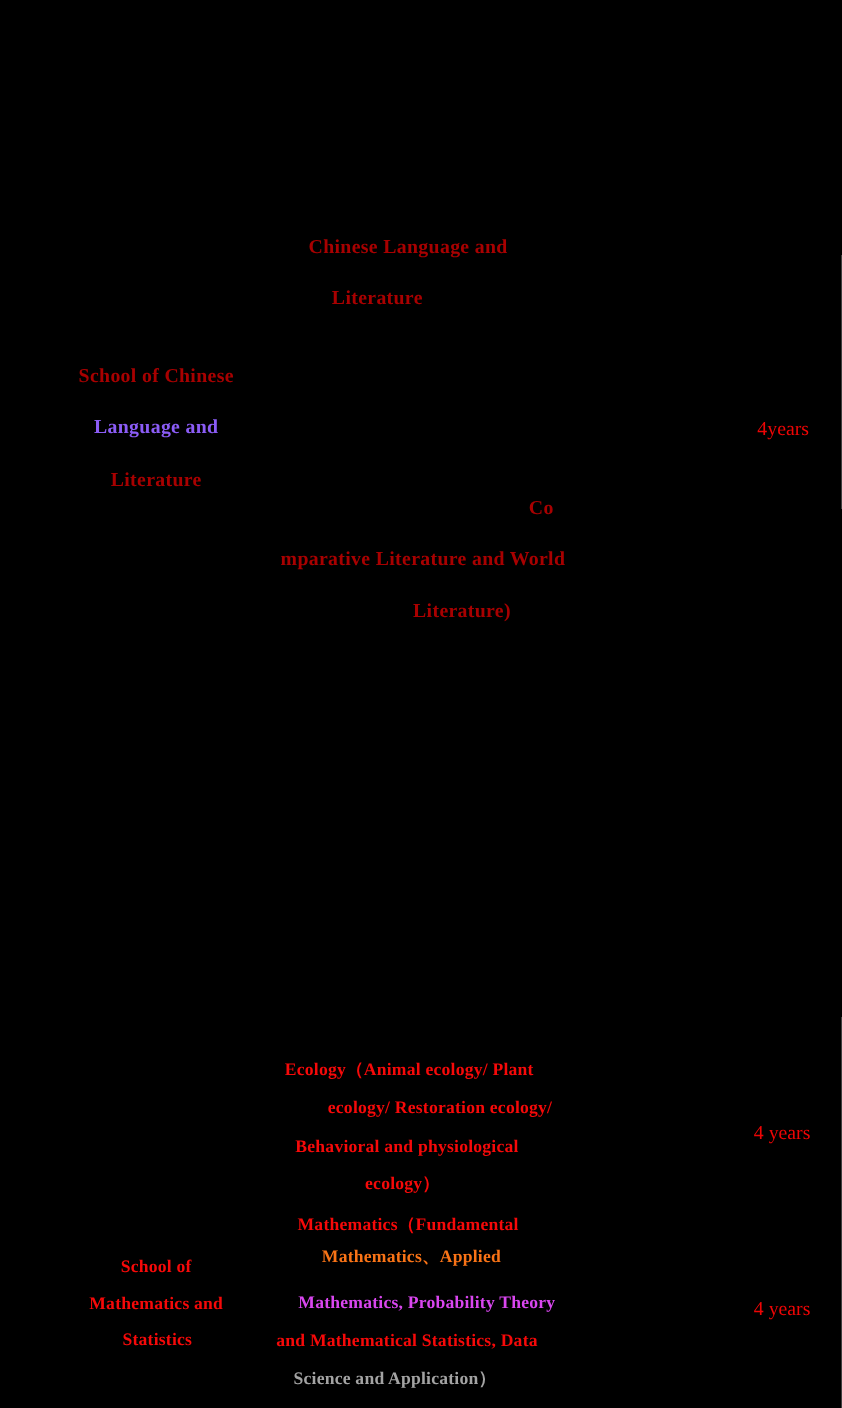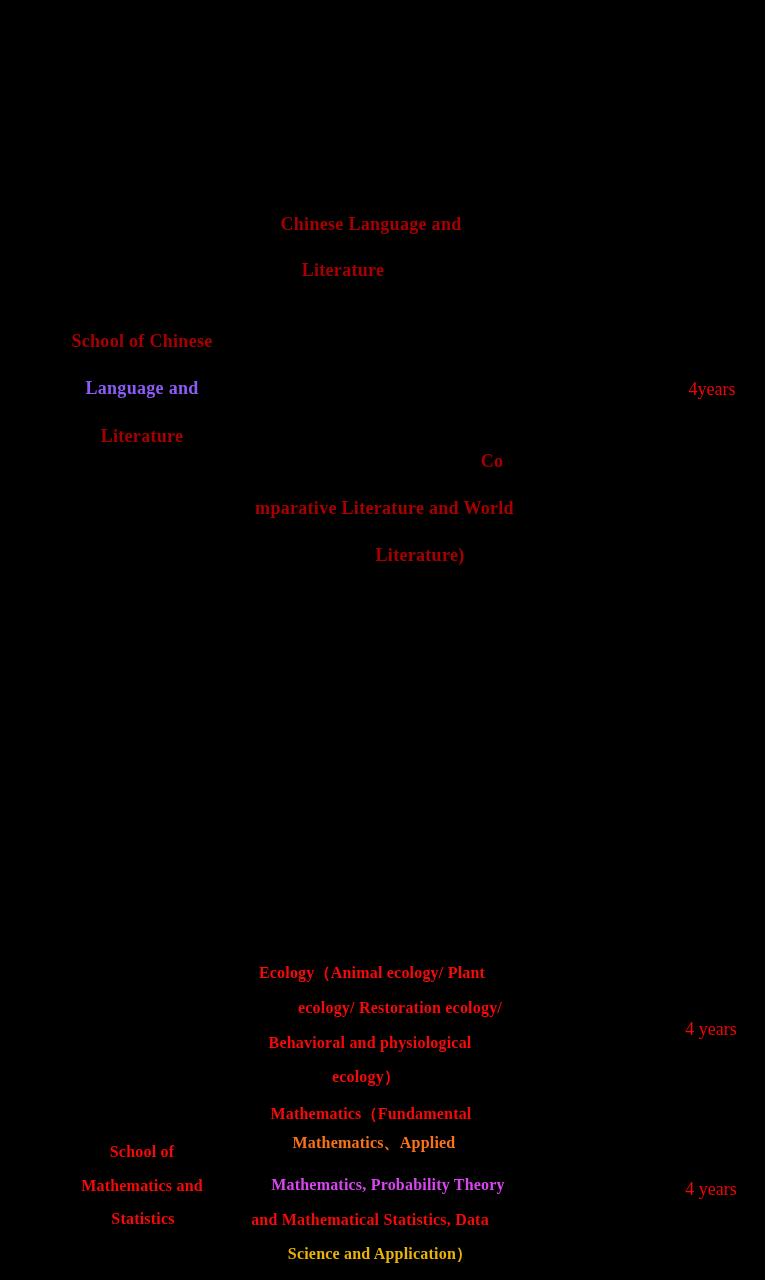--- a/index.html
+++ b/index.html
@@ -47,21 +47,21 @@
     <span class="line r2" style="left: 370px; top: 1035px; color: rgb(246, 9, 9);">Behavioral and physiological</span>
     <span class="line r2" style="left: 366px; top: 1069px; color: rgb(246, 9, 9);">ecology）</span>
     <span class="line dur" style="left: 711px; top: 1020px; color: rgb(238, 5, 5);">4 years</span>
   </div>
 
   <div>
     <span class="line r2" style="left: 371px; top: 1106px; color: rgb(246, 9, 9);">Mathematics（Fundamental</span>
     <span class="line r2" style="left: 374px; top: 1135px; color: #f97316;">Mathematics、Applied</span>
     <span class="line r2" style="left: 388px; top: 1177px; color: #d946ef;">Mathematics, Probability Theory</span>
     <span class="line r2" style="left: 370px; top: 1212px; color: rgb(246, 9, 9);">and Mathematical Statistics, Data</span>
-    <span class="line r2" style="left: 380px; top: 1246px; color: #eab308;">Science and Application）</span>
+    <span class="line r2" style="left: 359px; top: 1246px; color: #a3a3a3;">Science and Application）</span>
 
     <span class="line r2" style="left: 142px; top: 1144px; color: rgb(246, 9, 9);">School of</span>
     <span class="line r2" style="left: 142px; top: 1178px; color: rgb(246, 9, 9);">Mathematics and</span>
     <span class="line r2" style="left: 143px; top: 1211px; color: rgb(246, 9, 9);">Statistics</span>
 
     <span class="line dur" style="left: 711px; top: 1180px; color: rgb(238, 5, 5);">4 years</span>
   </div>
 
 </div>
 

